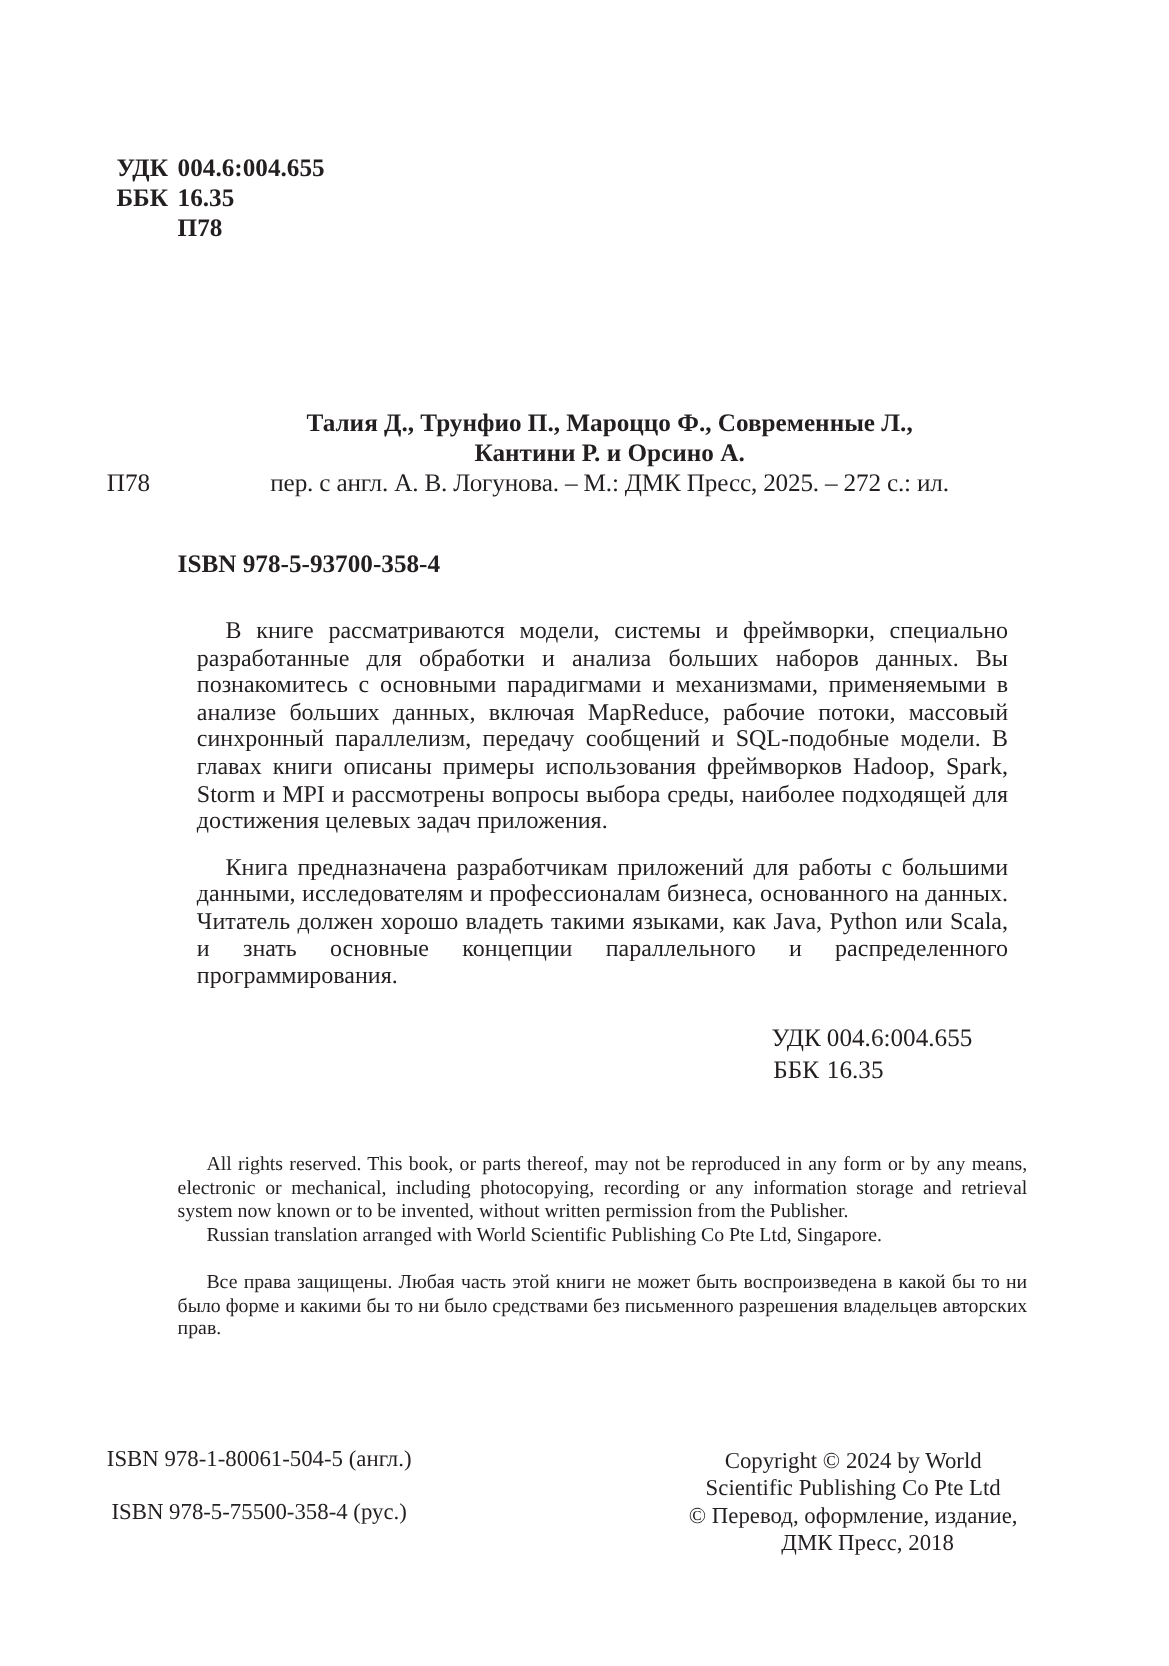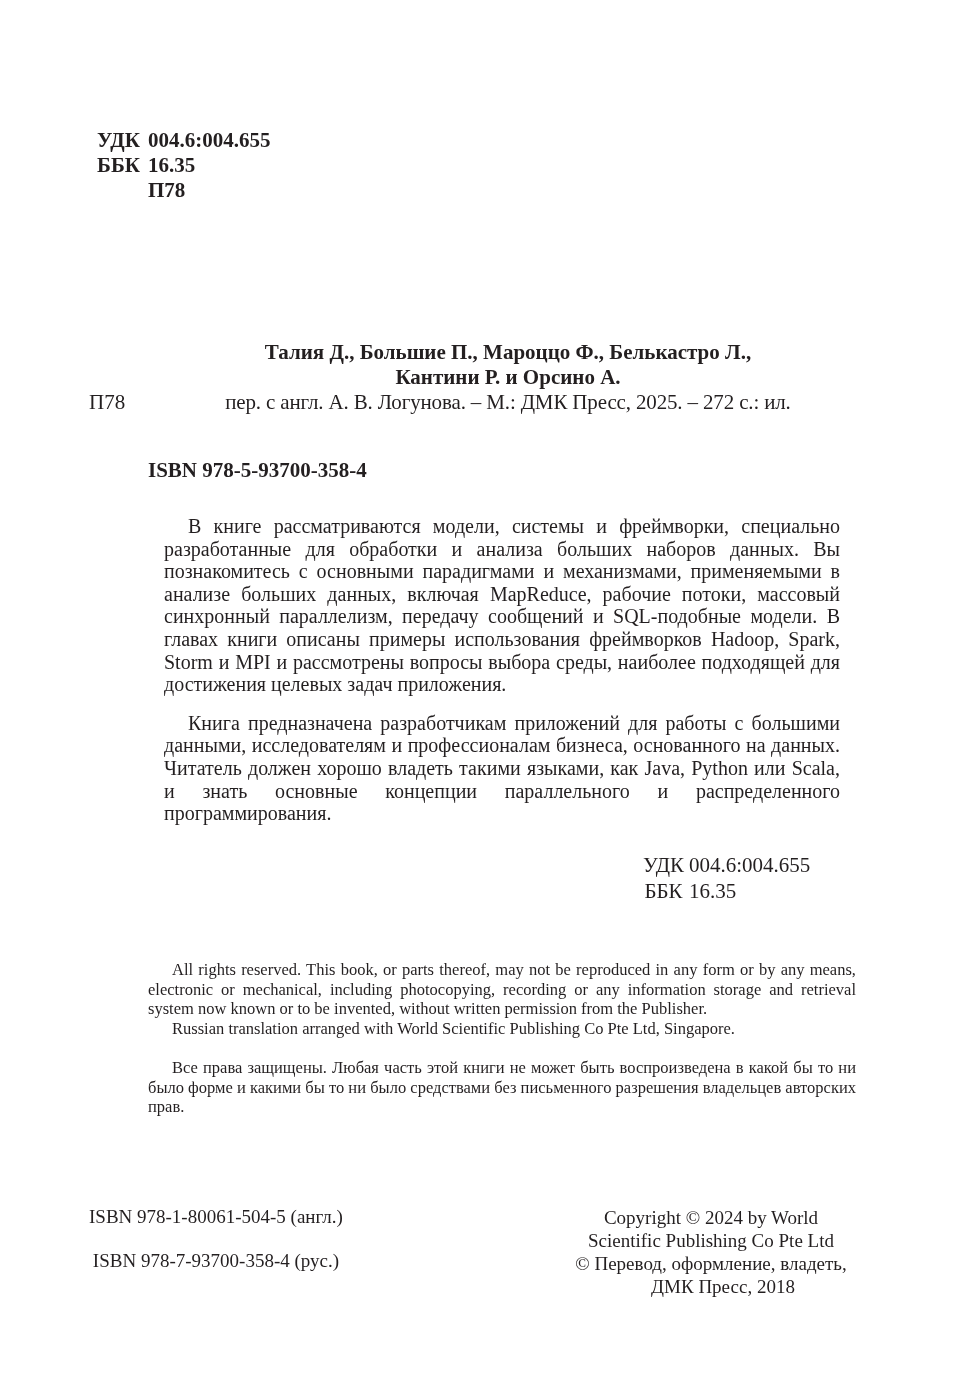--- a/index.html
+++ b/index.html
@@ -55,21 +55,21 @@
     <span class="class-key">ББК</span>
     <span class="class-val">16.35</span>
   </div>
   <div class="class-row">
     <span class="class-key"></span>
     <span class="class-val">П78</span>
   </div>
 </div>
 
 <div class="abs authors">
-  <div>Талия Д., Большие П., Мароццо Ф., Белькастро Л.,</div>
+  <div>Талия Д., Трунфио П., Мароццо Ф., Современные Л.,</div>
   <div>Кантини Р. и Орсино А.</div>
 </div>
 
 <div class="abs biblio-code">П78</div>
 <div class="abs biblio-text">
   <div>пер. с англ. А. В. Логунова. – М.: ДМК Пресс, 2025. – 272 с.: ил.</div>
 </div>
 <div class="abs isbn-main">ISBN 978-5-93700-358-4</div>
 
 <div class="abs annotation">
@@ -92,21 +92,21 @@
   <p>All rights reserved. This book, or parts thereof, may not be reproduced in any form or by any means, electronic or mechanical, including photocopying, recording or any information storage and retrieval system now known or to be invented, without written permission from the Publisher.</p>
   <p>Russian translation arranged with World Scientific Publishing Co Pte Ltd, Singapore.</p>
 </div>
 
 <div class="abs rights-ru">
   <p>Все права защищены. Любая часть этой книги не может быть воспроизведена в какой бы то ни было форме и какими бы то ни было средствами без письменного разрешения владельцев авторских прав.</p>
 </div>
 
 <div class="abs isbn-list">
   <div>ISBN 978-1-80061-504-5 (англ.)</div>
-  <div>ISBN 978-7-93700-358-4 (рус.)</div>
+  <div>ISBN 978-5-75500-358-4 (рус.)</div>
 </div>
 
 <div class="abs copyright">
   <div>Copyright © 2024 by World</div>
   <div>Scientific Publishing Co Pte Ltd</div>
-  <div>© Перевод, оформление, владеть,</div>
+  <div>© Перевод, оформление, издание,</div>
   <div class="indent">ДМК Пресс, 2018</div>
 </div>
 
 </body></html>

